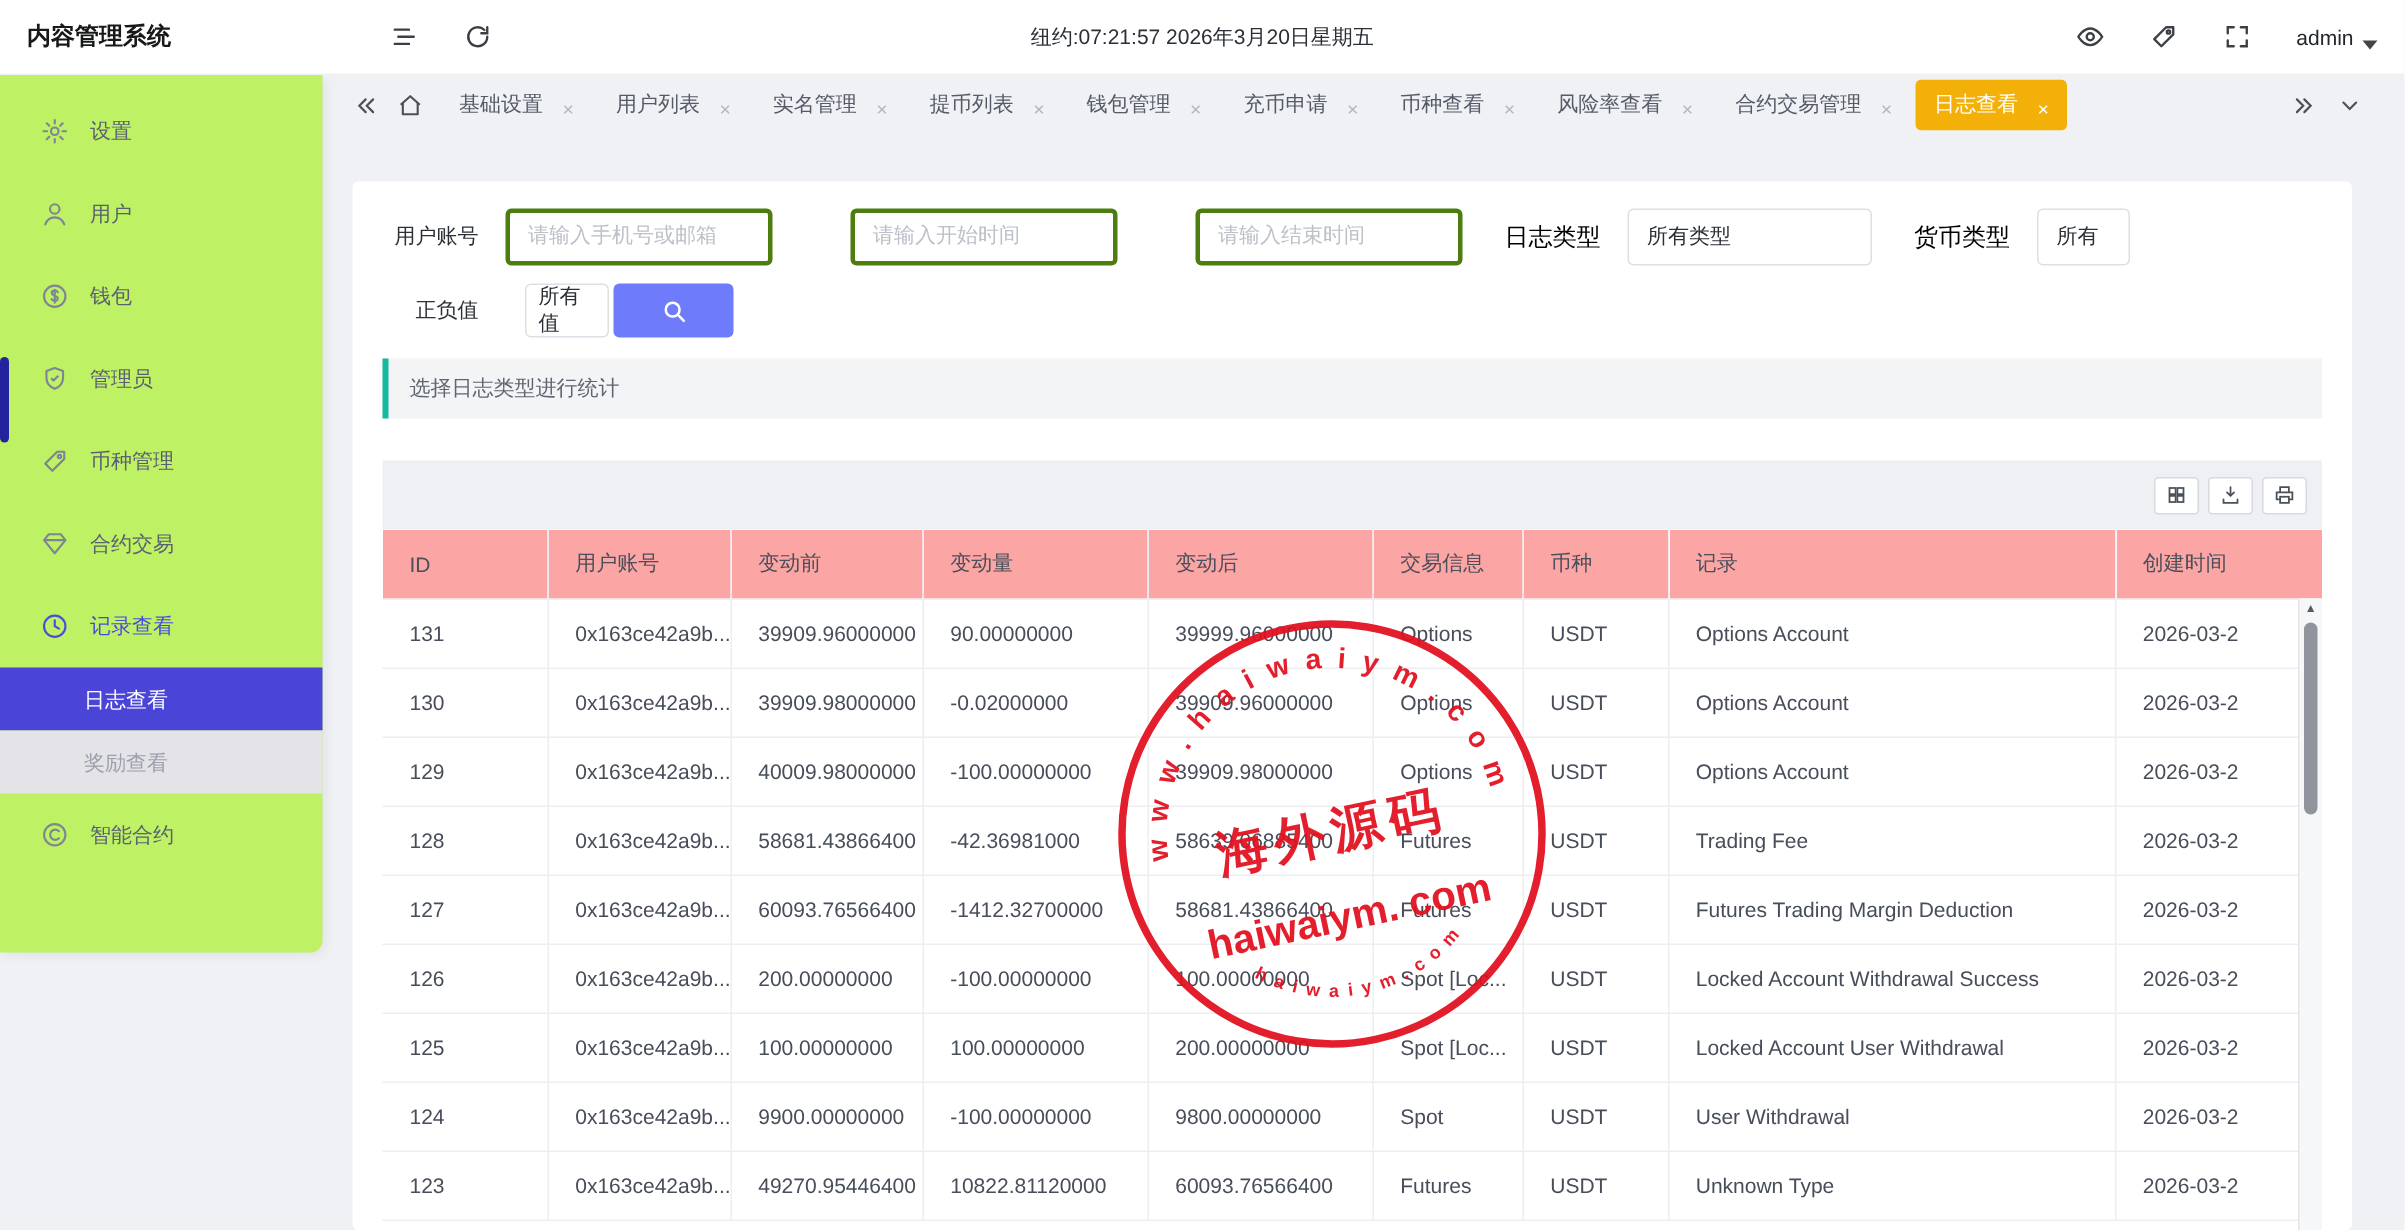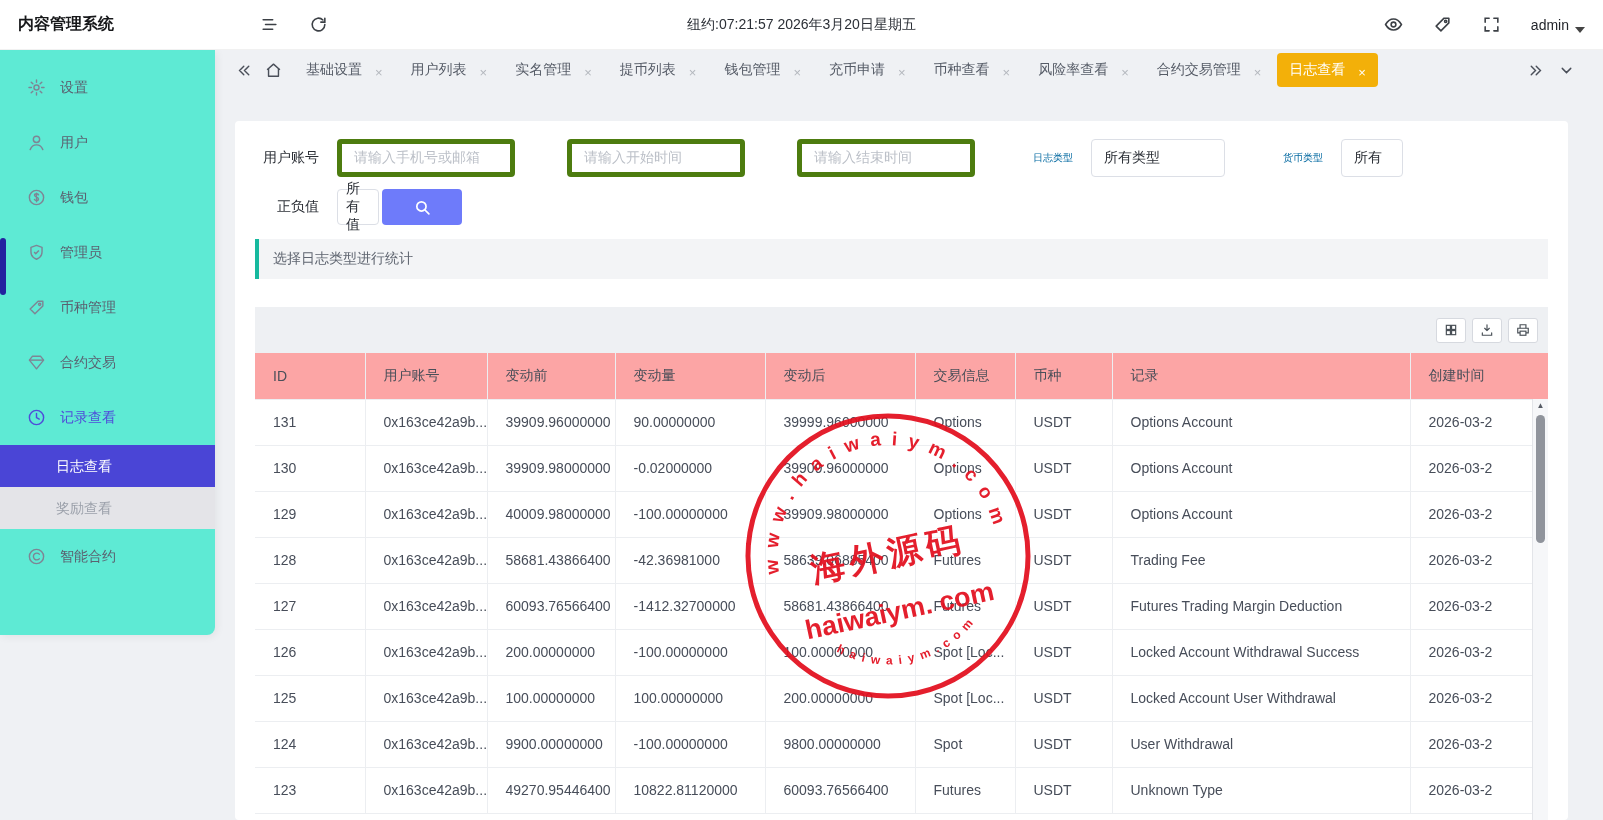--- a/index.html
+++ b/index.html
@@ -11,21 +11,21 @@
        align-items:center;padding:0 18px;box-sizing:border-box;z-index:6;border-bottom:1px solid #f1f1f1}
   .hdr-title{font-size:16px;font-weight:bold;color:#17181a;width:212px}
   .hicon{color:#3c4046;margin-left:30px;display:flex;cursor:pointer}
   .hicon svg{width:19px;height:19px}
   .clock{position:absolute;left:50%;transform:translateX(-50%);font-size:14px;color:#2b2f36}
   .hdr-right{margin-left:auto;display:flex;align-items:center;gap:30px}
   .hdr-right .hicon{margin-left:0}
   .admin{display:flex;align-items:flex-end;gap:6px;font-size:14px;color:#23262c;cursor:pointer}
   .caret{width:0;height:0;border-left:5px solid transparent;border-right:5px solid transparent;border-top:6px solid #444}
   
-  .sidebar{position:absolute;top:50px;left:0;width:215px;height:585px;background:#5eead4;z-index:5;
+  .sidebar{position:absolute;top:50px;left:0;width:215px;height:585px;background:#bef264;z-index:5;
            box-shadow:2px 2px 8px rgba(0,0,0,.06);border-radius:0 0 8px 0;padding-top:10px;box-sizing:border-box}
   .side-marker{position:absolute;left:0;top:188px;width:6px;height:57px;background:#23239f;border-radius:3px}
   .side-item{height:55px;display:flex;align-items:center;padding-left:26px;gap:14px;font-size:14px;color:#5a6170;cursor:pointer}
   .side-item .sicon{width:20px;height:20px;color:#7e8594;display:flex;align-items:center;justify-content:center}
   .side-item .sicon svg{width:19px;height:19px}
   .side-item.active{color:#4f4bd9}
   .side-item.active .sicon{color:#4f4bd9}
   .side-sub{height:42px;line-height:42px;padding-left:56px;font-size:14px;color:#5a6170;cursor:pointer}
   .side-sub.active{background:#4a45d6;color:#fff}
   .side-sub.inactive{background:#e4e4e8;color:#9ba0aa}
@@ -39,30 +39,30 @@
   .tab .x{color:#b3b7bd;font-size:13px;line-height:1}
   .tab.active{background:#f3b009;color:#fff}
   .tab.active .x{color:#fff}
   .tb-right{display:flex;align-items:center;margin-left:8px}
   .tb-right .ticon{margin-right:14px}
   
   .panel{position:absolute;left:235px;top:121px;width:1333px;height:699px;background:#fff;border-radius:4px;
          padding:18px 20px 0;box-sizing:border-box;overflow:hidden}
   .frow{display:flex;align-items:center}
   .flabel{width:64px;text-align:right;margin-right:18px;font-size:14px;color:#2b2f36;flex-shrink:0}
-  .fin{width:178px;height:38px;border:5px solid #4d7c0f;border-radius:4px;padding:0 12px;font-size:14px;
+  .fin{width:178px;height:38px;border:3px solid #4d7c0f;border-radius:4px;padding:0 12px;font-size:14px;
        color:#333;box-sizing:border-box;outline:none;font-family:Liberation Serif, serif}
   .fin::placeholder{color:#bcc0c8}
   .gap{margin-left:52px}
-  .flabel2{margin-left:58px;font-size:10px;color:#0369a1;white-space:nowrap}
+  .flabel2{margin-left:28px;font-size:16px;color:#000000;white-space:nowrap}
   .fsel{height:38px;border:1px solid #dcdfe6;border-radius:4px;display:flex;align-items:center;padding:0 12px;
         font-size:14px;color:#2b2f36;margin-left:18px;box-sizing:border-box;cursor:pointer;background:#fff}
-  .w163{width:134px}.w62{width:62px}
+  .w163{width:163px}.w62{width:62px}
   .row2{margin-top:12px}
-  .fsel.small{height:36px;width:42px;margin-left:0;padding:0 8px}
+  .fsel.small{height:36px;width:56px;margin-left:13px;padding:0 8px}
   .search-btn{margin-left:3px;width:80px;height:36px;background:#6e7bfa;border:none;border-radius:4px;color:#fff;
               display:flex;align-items:center;justify-content:center;cursor:pointer}
   .search-btn svg{width:17px;height:17px}
   .notice{margin-top:14px;height:40px;background:#f3f4f6;border-left:4px solid #16b99e;display:flex;
           align-items:center;padding-left:14px;font-size:14px;color:#5f6570;box-sizing:border-box}
   
   .twrap{margin-top:28px;position:relative}
   .ttoolbar{height:46px;background:#eef0f3;display:flex;align-items:center;justify-content:flex-end;gap:6px;padding:0 10px}
   .tbtn{width:30px;height:25px;background:#fff;border:1px solid #d6d9df;border-radius:3px;display:flex;
         align-items:center;justify-content:center;color:#495057;cursor:pointer;padding:0}

